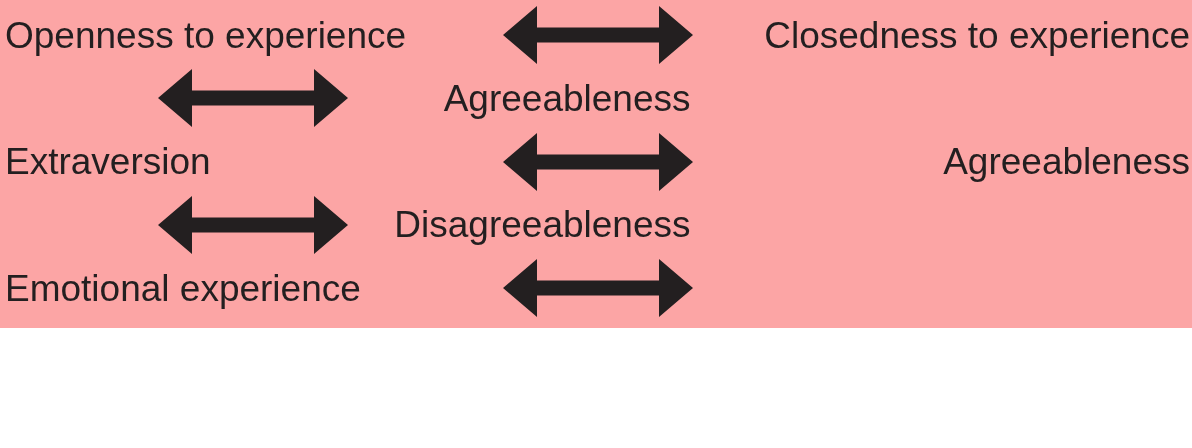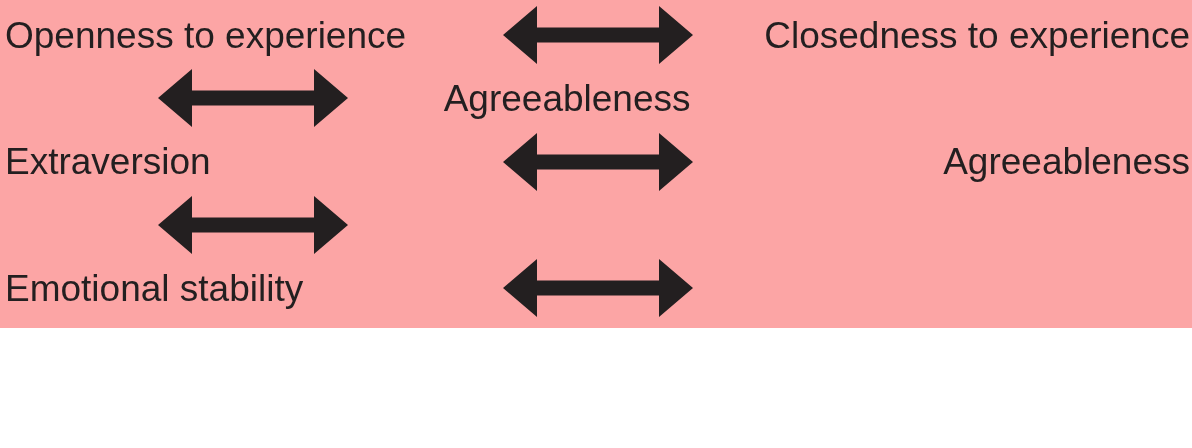--- a/index.html
+++ b/index.html
@@ -83,24 +83,25 @@
     </span>
     <span class="label right">Agreeableness</span>
   </div>
 
   <div class="row">
     <span class="arrow">
       <svg viewBox="0 0 190 62" xmlns="http://www.w3.org/2000/svg" aria-hidden="true">
         <polygon fill="#231F20" points="0,31 34,2 34,23.5 156,23.5 156,2 190,31 156,60 156,38.5 34,38.5 34,60"></polygon>
       </svg>
     </span>
+    <span class="label right">Disagreeableness</span>
   </div>
 
   <div class="row">
-    <span class="label left">Emotional stability</span>
+    <span class="label left">Emotional experience</span>
     <span class="arrow">
       <svg viewBox="0 0 190 62" xmlns="http://www.w3.org/2000/svg" aria-hidden="true">
         <polygon fill="#231F20" points="0,31 34,2 34,23.5 156,23.5 156,2 190,31 156,60 156,38.5 34,38.5 34,60"></polygon>
       </svg>
     </span>
   </div>
 
 </div>
 
 </body></html>

